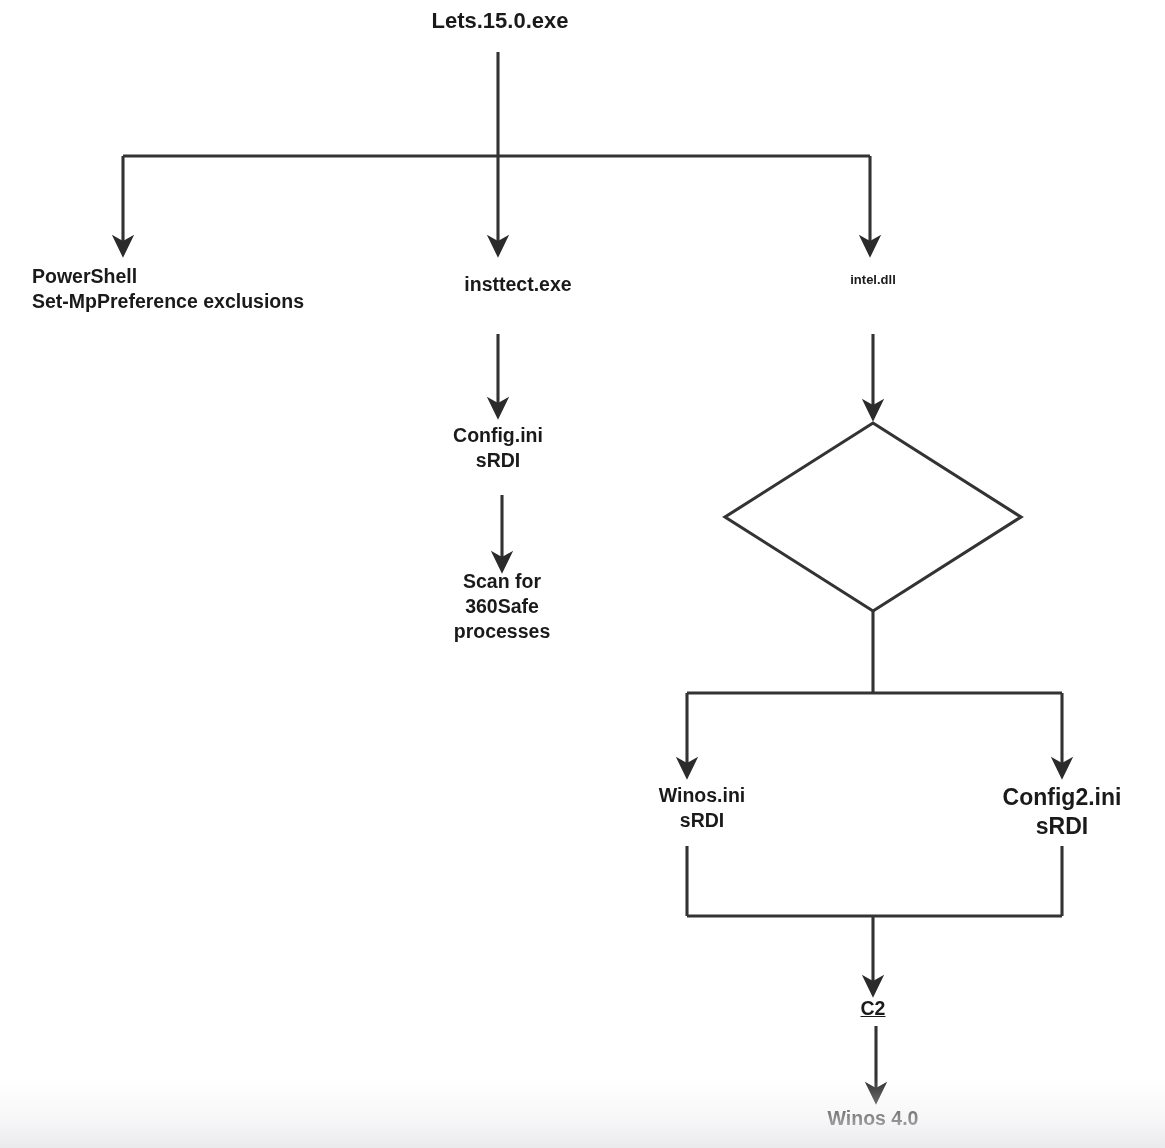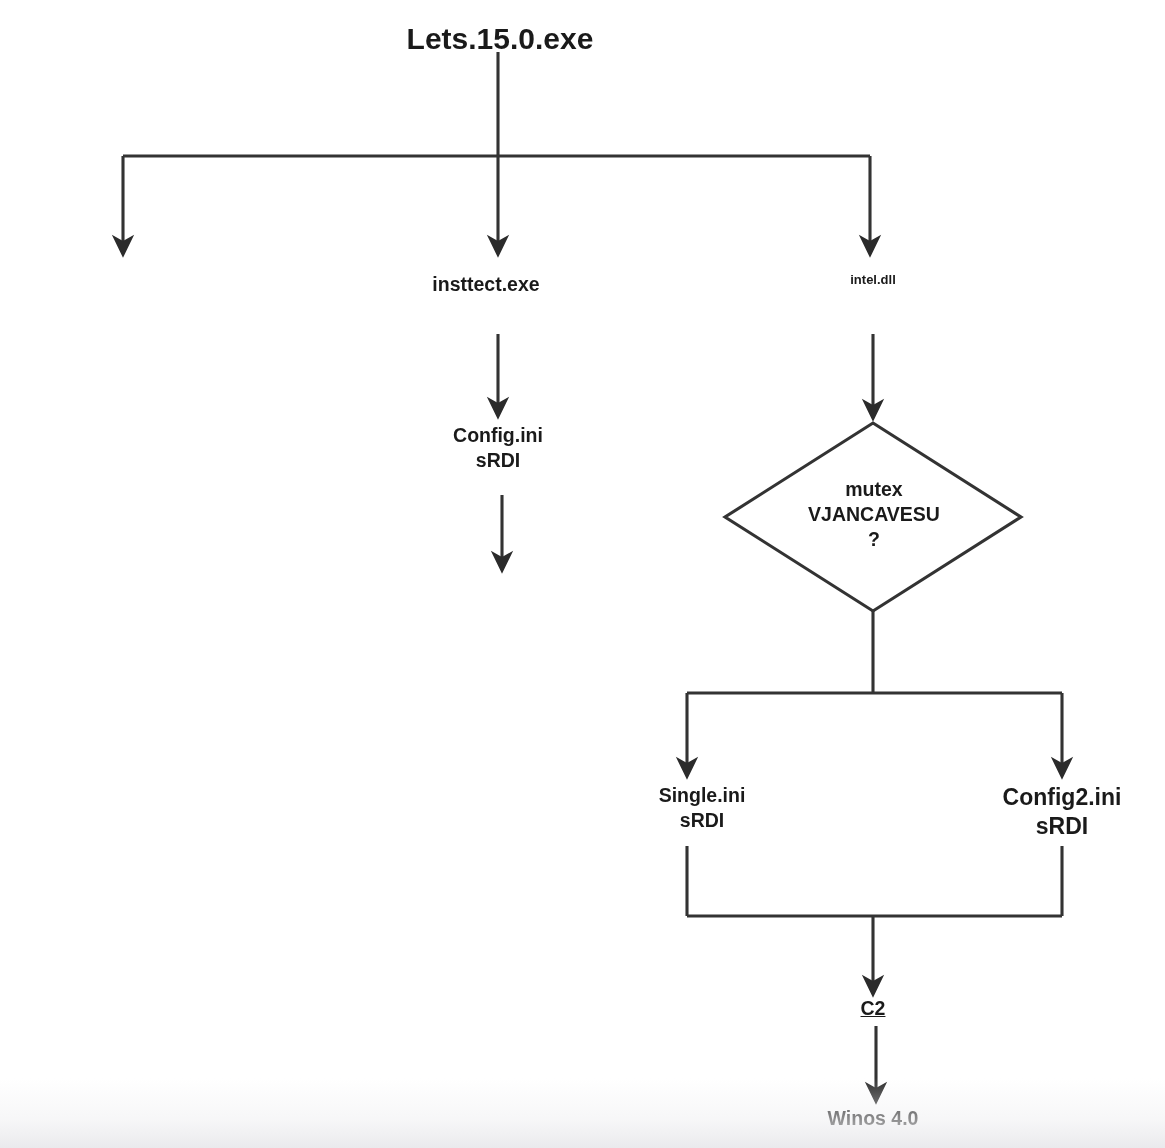--- a/index.html
+++ b/index.html
@@ -35,23 +35,23 @@
   .node {
     position: absolute;
     color: #1a1a1a;
     font-weight: bold;
     line-height: 1.28;
     white-space: pre-line;
   }
   .node.center { text-align: center; }
   .node.left { text-align: left; }
 
-  .n-root   { left: 0px;   top: 20px;  width: 1000px; font-size: 30px; text-align: center; }
+  .n-root   { left: 0px;   top: 7px;  width: 1000px; font-size: 22px; text-align: center; }
   .n-ps     { left: 32px;  top: 264px; width: 420px;  font-size: 19.5px; }
-  .n-inst   { left: 366px; top: 272px; width: 240px;  font-size: 19.5px; }
+  .n-inst   { left: 398px; top: 272px; width: 240px;  font-size: 19.5px; }
   .n-intel  { left: 773px; top: 272px; width: 200px;  font-size: 13px; }
   .n-single { left: 398px; top: 423px; width: 200px;  font-size: 19.5px; }
   .n-scan   { left: 408px; top: 569px; width: 188px;  font-size: 19.5px; }
   .n-mutex  { left: 768px; top: 477px; width: 212px;  font-size: 19.5px; }
   .n-cfg1   { left: 600px; top: 783px; width: 204px;  font-size: 19.5px; }
   .n-cfg2   { left: 960px; top: 783px; width: 204px;  font-size: 23px; }
   .n-c2     { left: 773px; top: 996px; width: 200px;  font-size: 19.5px; text-decoration: underline; }
   .n-winos  { left: 773px; top: 1106px;width: 200px;  font-size: 19.5px; }
 </style>
 </head>
@@ -92,28 +92,30 @@
       <path d="M687,846 L687,916"></path>
       <path d="M1062,846 L1062,916"></path>
       <path d="M687,916 L1062,916"></path>
       <path d="M873,916 L873,986" marker-end="url(#arrowhead)"></path>
 
       <path d="M876,1026 L876,1093" marker-end="url(#arrowhead)"></path>
     </g>
   </svg>
 
   <div class="node center n-root">Lets.15.0.exe</div>
+  <div class="node left   n-ps">PowerShell
+Set-MpPreference exclusions</div>
   <div class="node center n-inst">insttect.exe</div>
   <div class="node center n-intel">intel.dll</div>
   <div class="node center n-single">Config.ini
 sRDI</div>
-  <div class="node center n-mutex">mutex
-VJANCAVESU
-?</div>
-  <div class="node center n-cfg1">Single.ini
+  <div class="node center n-scan">Scan for
+360Safe
+processes</div>
+  <div class="node center n-cfg1">Winos.ini
 sRDI</div>
   <div class="node center n-cfg2">Config2.ini
 sRDI</div>
   <div class="node center n-c2">C2</div>
   <div class="node center n-winos">Winos 4.0</div>
 
   <div id="bottom-fade"></div>
 </div>
 
 </body></html>

